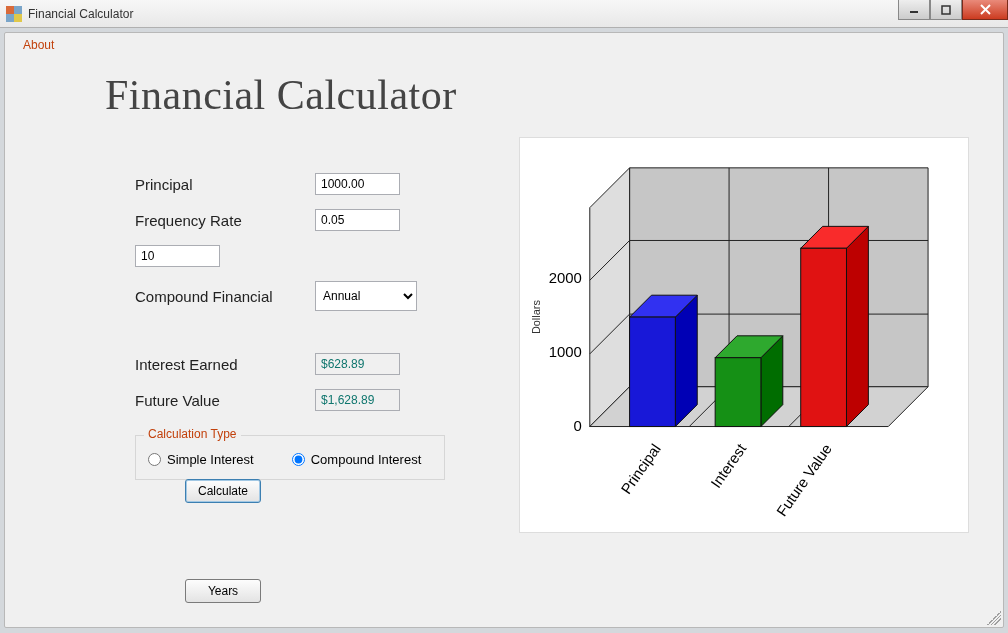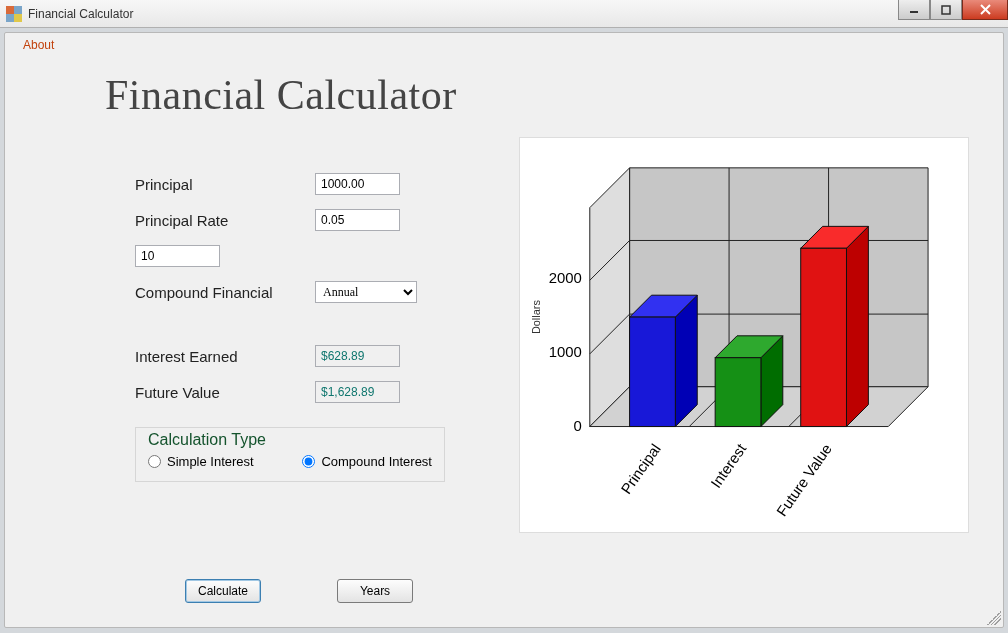--- a/index.html
+++ b/index.html
@@ -95,54 +95,53 @@
       padding: 2px 5px;
       font-size: 12px;
       background: #fff;
     }
     .form-input.readonly {
       background: #f0f0f0;
       color: #0f766e;
     }
     .form-select {
       width: 102px;
-      height: 22px;
+      height: 30px;
       border: 1px solid #abadb3;
       font-size: 12px;
       background: #fff;
       padding-left: 3px;
-      font-family: Liberation Serif, serif;
     }
     .spacer { height: 28px; }
     .groupbox {
       border: 1px solid #d6d6d6;
       margin-top: 24px;
       padding: 10px 12px 12px;
       width: 310px;
       position: relative;
     }
     .groupbox-title {
       position: absolute;
       top: -9px;
       left: 8px;
       background: #f0f0f0;
       padding: 0 4px;
-      font-size: 16px;
-      color: #14532d;
-      margin-top: 12px;
-    }
-    .radio-row { display: flex; gap: 38px; margin-top: 16px; justify-content: space-between; }
+      font-size: 12px;
+      color: #c2410c;
+    }
+    .radio-row { display: flex; gap: 38px; margin-top: 6px; }
     .radio-opt { display: flex; align-items: center; gap: 6px; font-size: 13px; }
     .radio-opt input { margin: 0; }
     .button-row {
       position: absolute;
       left: 180px;
       bottom: 24px;
       display: flex;
       gap: 76px;
+      flex-direction: column;
     }
     .btn {
       width: 76px;
       height: 24px;
       border: 1px solid #7a7a7a;
       border-radius: 3px;
       background: linear-gradient(to bottom, #fdfdfd, #e3e3e3);
       font-size: 12px;
       cursor: pointer;
     }
@@ -213,21 +212,21 @@
   </div>
 
   <div class="heading">Financial Calculator</div>
 
   <div class="form-area">
     <div class="form-row">
       <div class="form-label">Principal</div>
       <input class="form-input" value="1000.00" style="">
     </div>
     <div class="form-row">
-      <div class="form-label">Principal Rate</div>
+      <div class="form-label">Frequency Rate</div>
       <input class="form-input" value="0.05" style="">
     </div>
     <div class="form-row">
       <input class="form-input" value="10" style="">
     </div>
     <div class="form-row">
       <div class="form-label">Compound Financial</div>
       <select class="form-select">
         <option>Annual</option>
       </select>

